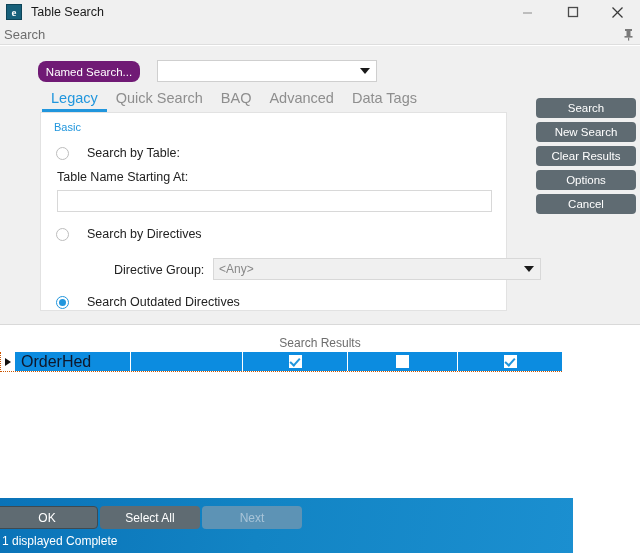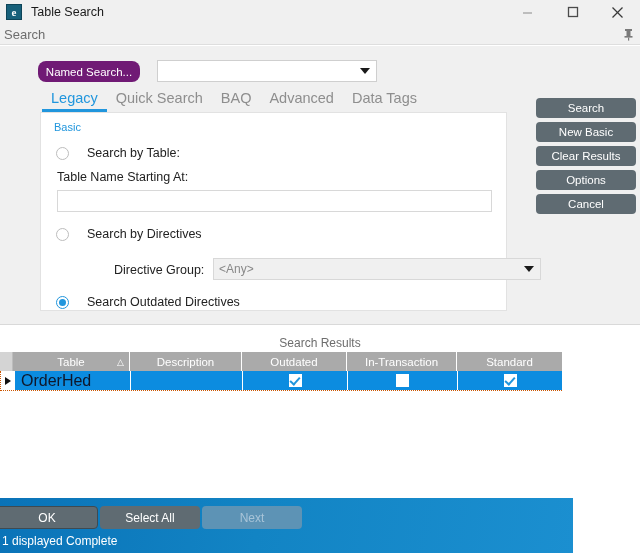--- a/index.html
+++ b/index.html
@@ -499,41 +499,30 @@
   </div>
 
   <div class="dg-combo">
     <div class="dg-combo-value">&lt;Any&gt;</div>
     <div class="combo-arrow">
       <div class="tri-down"></div>
     </div>
   </div>
 
   <button class="side-btn" style="top:98px;">Search</button>
-  <button class="side-btn" style="top:122px;">New Basic</button>
+  <button class="side-btn" style="top:122px;">New Search</button>
   <button class="side-btn" style="top:146px;">Clear Results</button>
   <button class="side-btn" style="top:194px;">Cancel</button>
   <button class="side-btn" style="top:170px;">Options</button>
 
   <div class="results-area">
     <div class="results-title">Search Results</div>
   </div>
 
   <div class="grid">
-    <div class="grid-header">
-      <div class="grid-corner"></div>
-      <div class="th" style="width:117px;">
-        <span>Table</span>
-        <span class="sort-asc">△</span>
-      </div>
-      <div class="th" style="width:112px;">Description</div>
-      <div class="th" style="width:105px;">Outdated</div>
-      <div class="th" style="width:110px;">In-Transaction</div>
-      <div class="th" style="width:105px;">Standard</div>
-    </div>
     <div class="grid-row">
       <div class="row-indicator">
         <span class="arrow"></span>
       </div>
       <div class="td text" style="width:116px;">OrderHed</div>
       <div class="td text" style="width:112px;"></div>
       <div class="td center" style="width:105px;">
         <span class="cell-check checked"></span>
       </div>
       <div class="td center" style="width:110px;">

